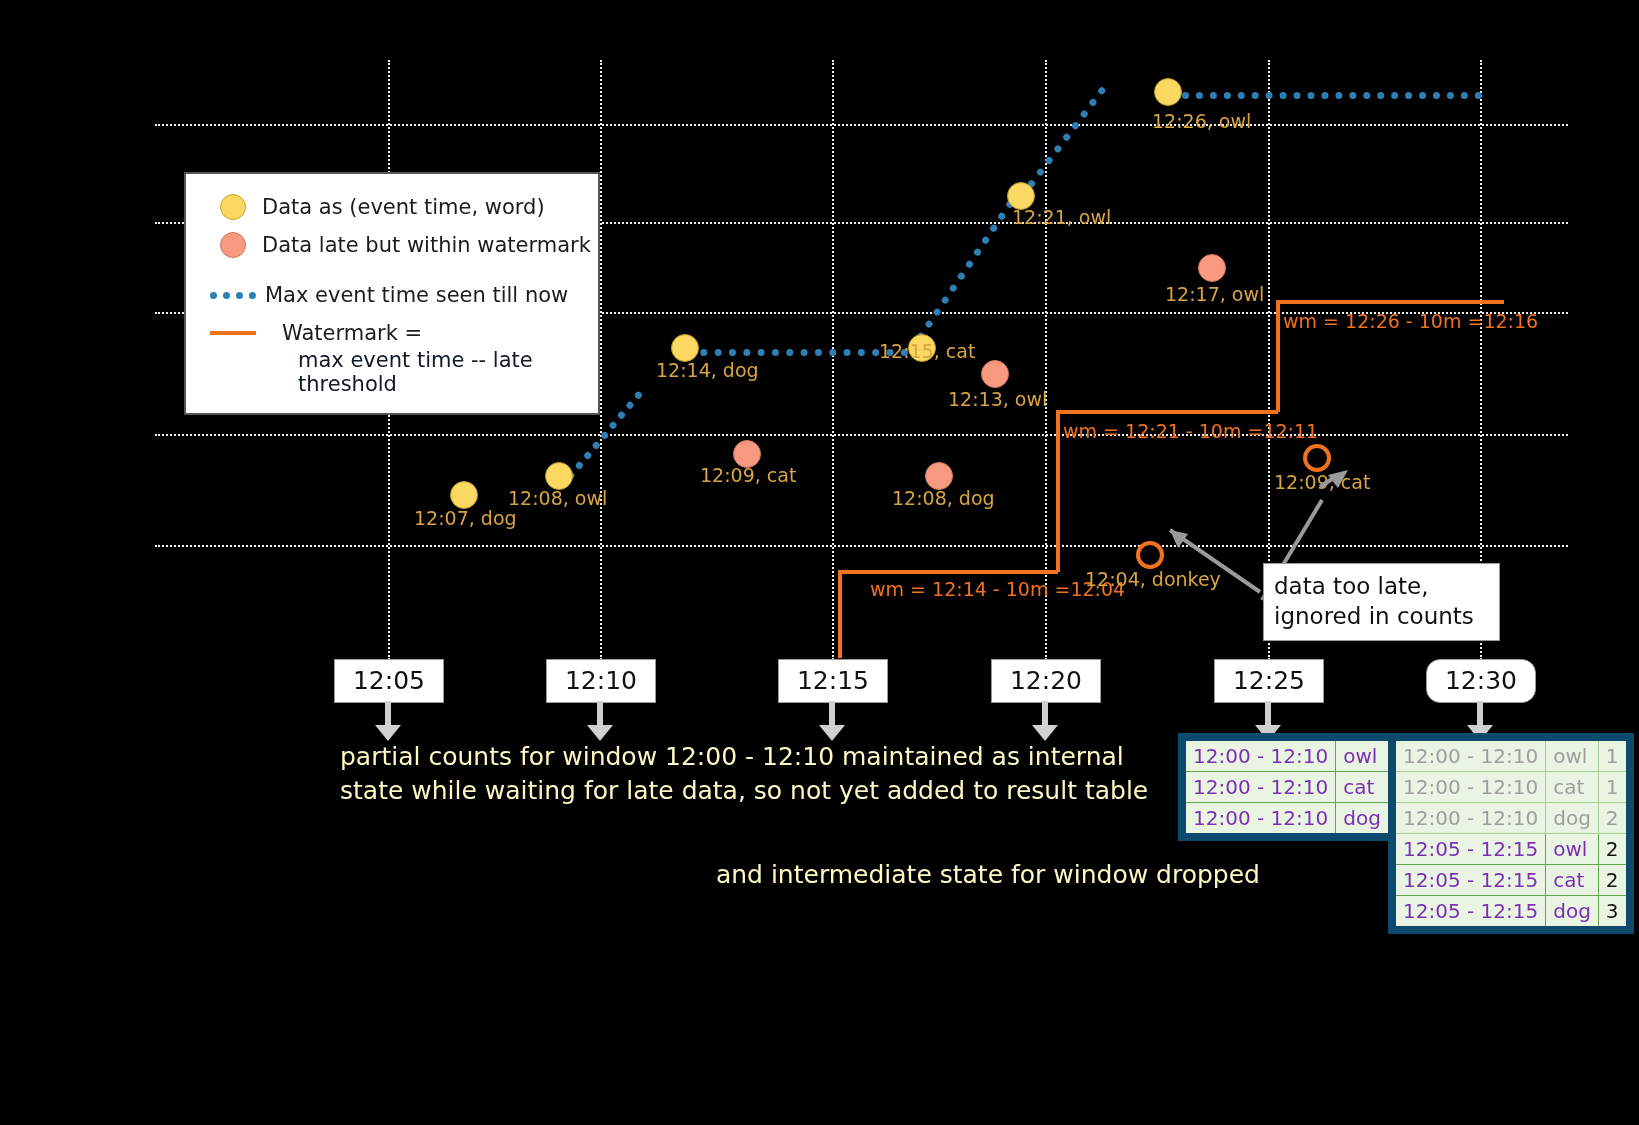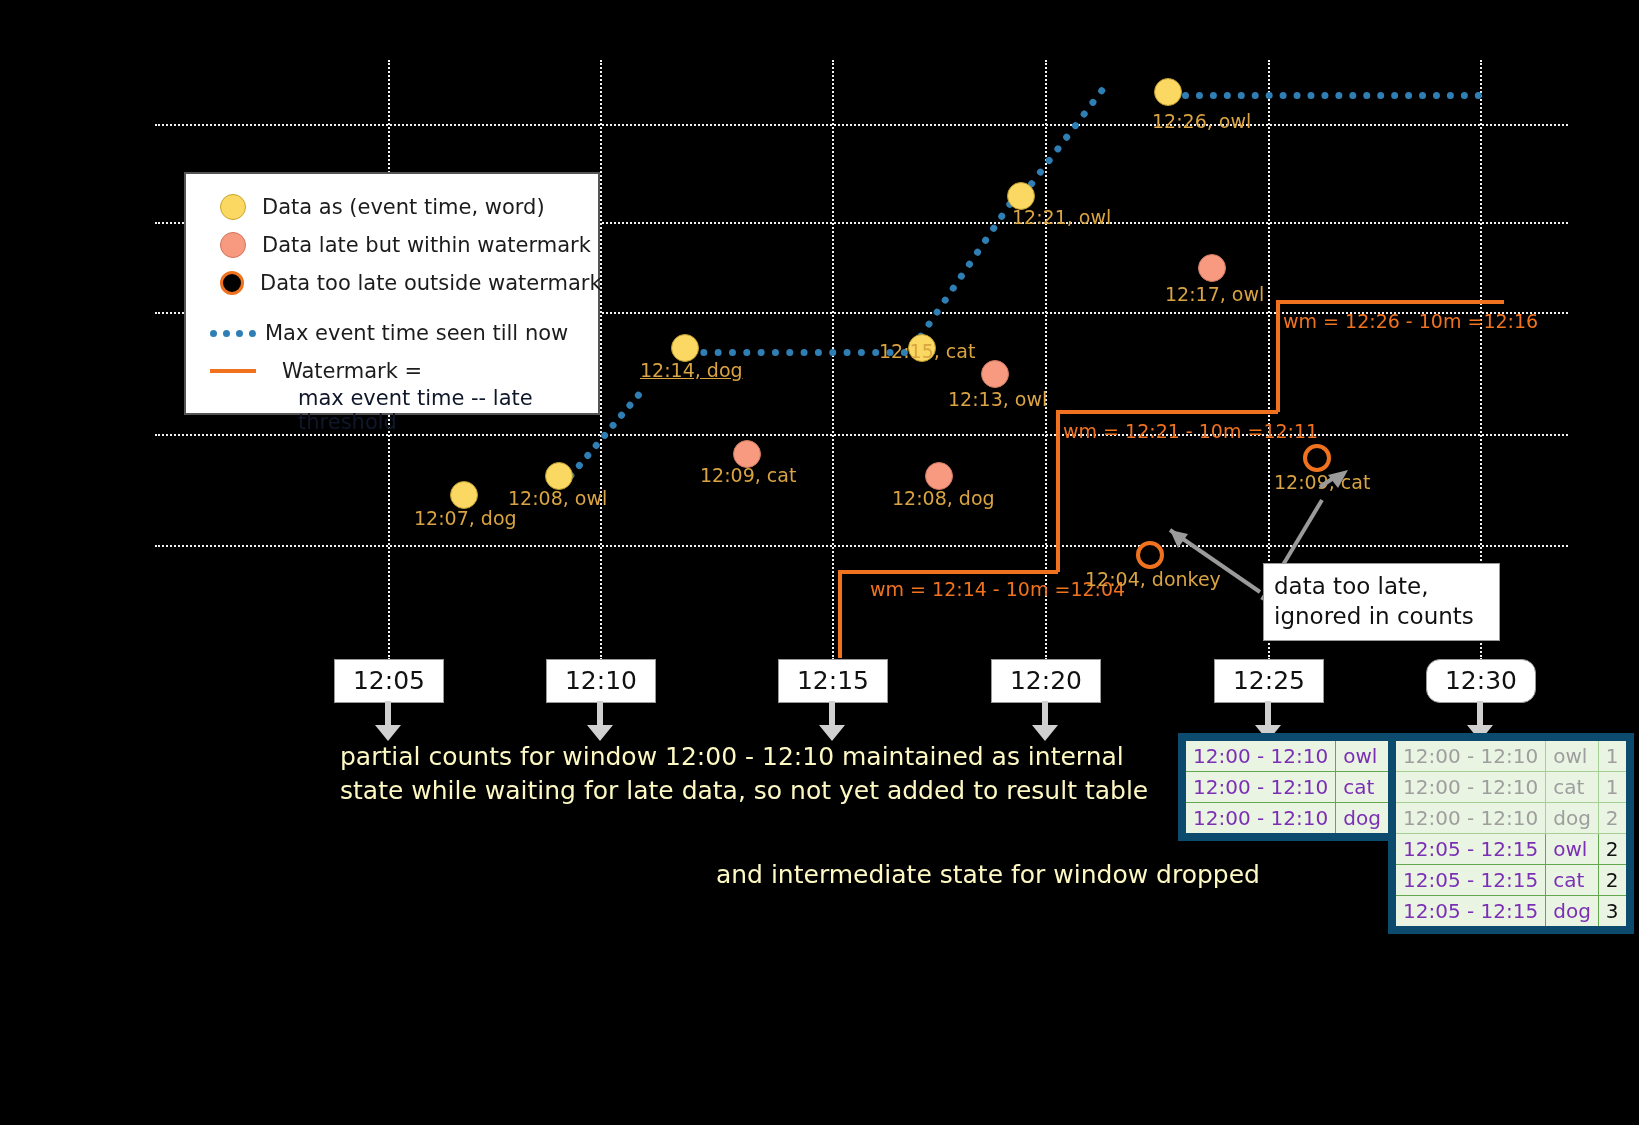--- a/index.html
+++ b/index.html
@@ -224,21 +224,21 @@
   <div class="pt yellow" style="left:450px; top:481px;"></div>
   <div class="pt-label" style="left:414px; top:507px;">12:07, dog</div>
 
   <div class="pt yellow" style="left:545px; top:462px;"></div>
   <div class="pt-label" style="left:508px; top:487px;">12:08, owl</div>
 
   <div class="pt salmon" style="left:733px; top:440px;"></div>
   <div class="pt-label" style="left:700px; top:464px;">12:09, cat</div>
 
   <div class="pt yellow" style="left:671px; top:334px;"></div>
-  <div class="pt-label" style="left:640px; top:359px;text-decoration:underline;">12:14, dog</div>
+  <div class="pt-label" style="left:656px; top:359px;">12:14, dog</div>
 
   <div class="pt salmon" style="left:925px; top:462px;"></div>
   <div class="pt-label" style="left:892px; top:487px;">12:08, dog</div>
 
   <div class="pt yellow" style="left:908px; top:334px;"></div>
   <div class="pt-label" style="left:879px; top:340px;">12:15, cat</div>
 
   <div class="pt salmon" style="left:981px; top:360px;"></div>
   <div class="pt-label" style="left:948px; top:388px;">12:13, owl</div>
 
@@ -258,24 +258,20 @@
   <div class="pt-label" style="left:1274px; top:471px;">12:09, cat</div>
 
   <div id="legend">
     <div class="legend-row">
       <div class="swatch-dot sw-yellow"></div>
       <div class="lg-label">Data as (event time, word)</div>
     </div>
     <div class="legend-row">
       <div class="swatch-dot sw-salmon"></div>
       <div class="lg-label">Data late but within watermark</div>
-    </div>
-    <div class="legend-row">
-      <div class="swatch-dot sw-hollow"></div>
-      <div class="lg-label">Data too late outside watermark</div>
     </div>
     <div class="legend-row" style="margin-top:12px;">
       <div class="swatch-line-dotted"></div>
       <div class="lg-label" style="margin-left:9px;">Max event time seen till now</div>
     </div>
     <div class="legend-row">
       <div class="swatch-line-solid"></div>
       <div class="lg-label" style="margin-left:26px;">Watermark =</div>
     </div>
     <div class="legend-sub">max event time -- late threshold</div>

